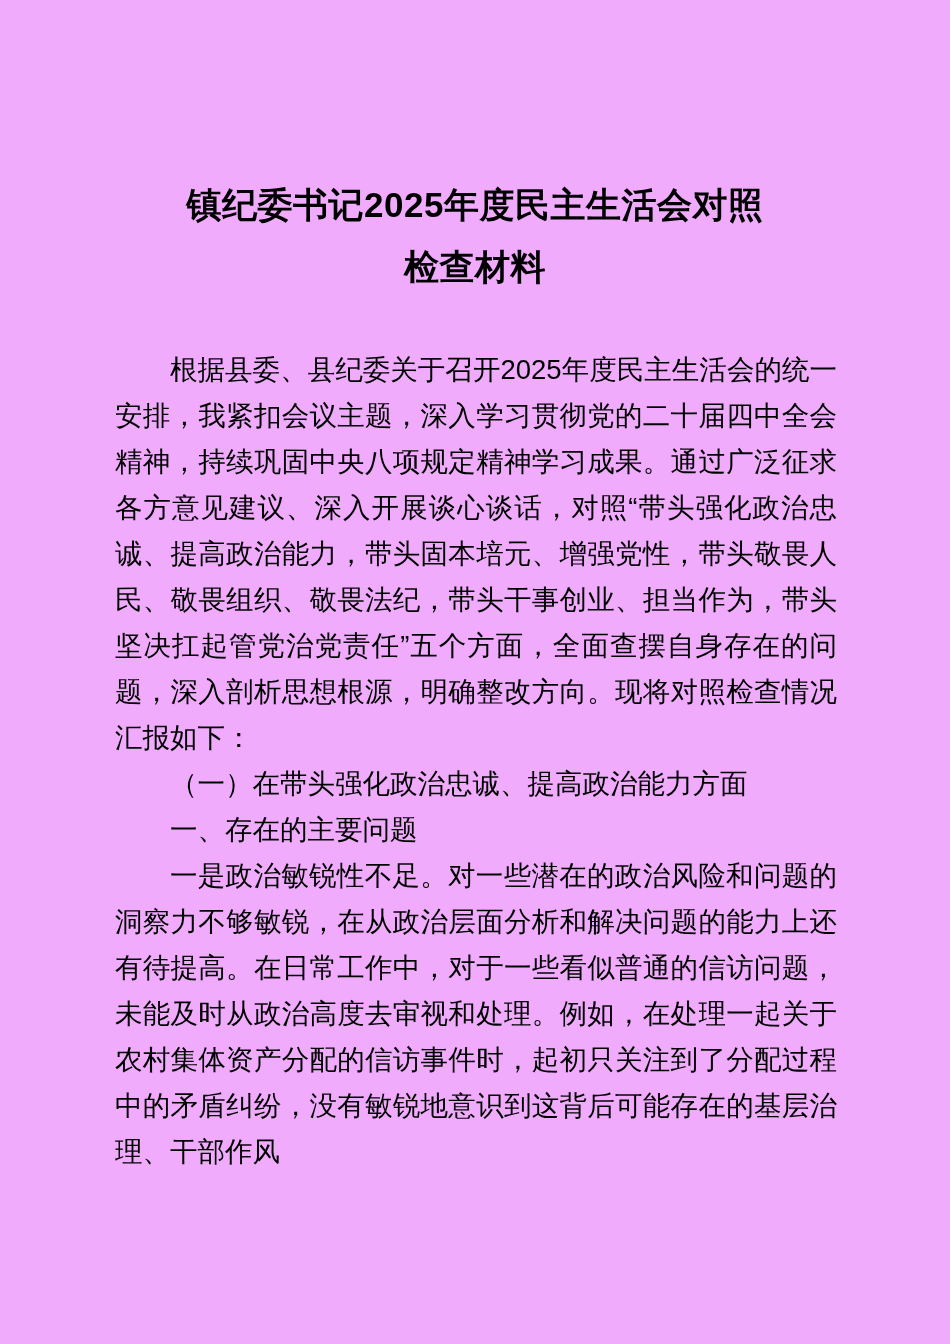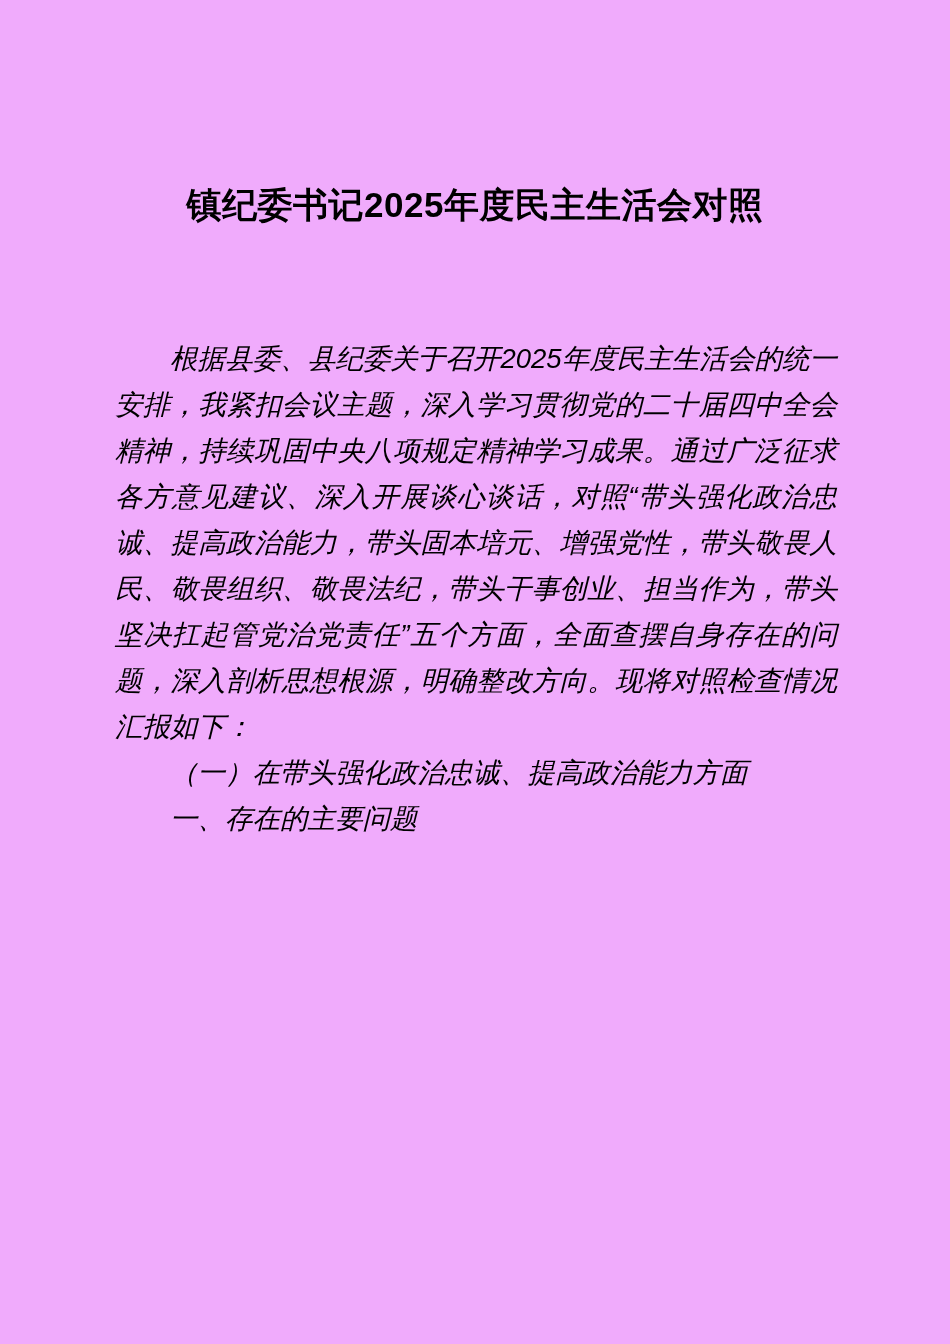--- a/index.html
+++ b/index.html
@@ -31,24 +31,23 @@
     width: 720px;
     text-align: center;
     font-size: 35px;
     font-weight: bold;
     line-height: 62px;
     letter-spacing: 0.5px;
     font-family: "Liberation Sans", "DejaVu Sans", sans-serif;
   }
   .body-block {
     position: absolute;
-    top: 336px;
+    top: 347px;
     left: 115px;
     width: 722px;
-    font-style: italic;
   }
   .para {
     margin: 0;
     padding: 0;
     font-size: 27.5px;
     line-height: 46px;
     text-align: justify;
     text-justify: inter-ideograph;
     text-indent: 2em;
     letter-spacing: 0px;
@@ -62,21 +61,23 @@
     overflow: hidden;
   }
 </style>
 </head>
 <body>
 
 <div class="page">
 
   <h1 class="doc-title">
     <span>镇纪委书记2025年度民主生活会对照</span><br>
+    <span>检查材料</span>
   </h1>
 
   <div class="body-block">
     <p class="para">根据县委、县纪委关于召开2025年度民主生活会的统一安排，我紧扣会议主题，深入学习贯彻党的二十届四中全会精神，持续巩固中央八项规定精神学习成果。通过广泛征求各方意见建议、深入开展谈心谈话，对照“带头强化政治忠诚、提高政治能力，带头固本培元、增强党性，带头敬畏人民、敬畏组织、敬畏法纪，带头干事创业、担当作为，带头坚决扛起管党治党责任”五个方面，全面查摆自身存在的问题，深入剖析思想根源，明确整改方向。现将对照检查情况汇报如下：</p>
     <p class="para heading">（一）在带头强化政治忠诚、提高政治能力方面</p>
     <p class="para heading">一、存在的主要问题</p>
+    <p class="para clipped">一是政治敏锐性不足。对一些潜在的政治风险和问题的洞察力不够敏锐，在从政治层面分析和解决问题的能力上还有待提高。在日常工作中，对于一些看似普通的信访问题，未能及时从政治高度去审视和处理。例如，在处理一起关于农村集体资产分配的信访事件时，起初只关注到了分配过程中的矛盾纠纷，没有敏锐地意识到这背后可能存在的基层治理、干部作风</p>
   </div>
 
 </div>
 
 </body></html>

